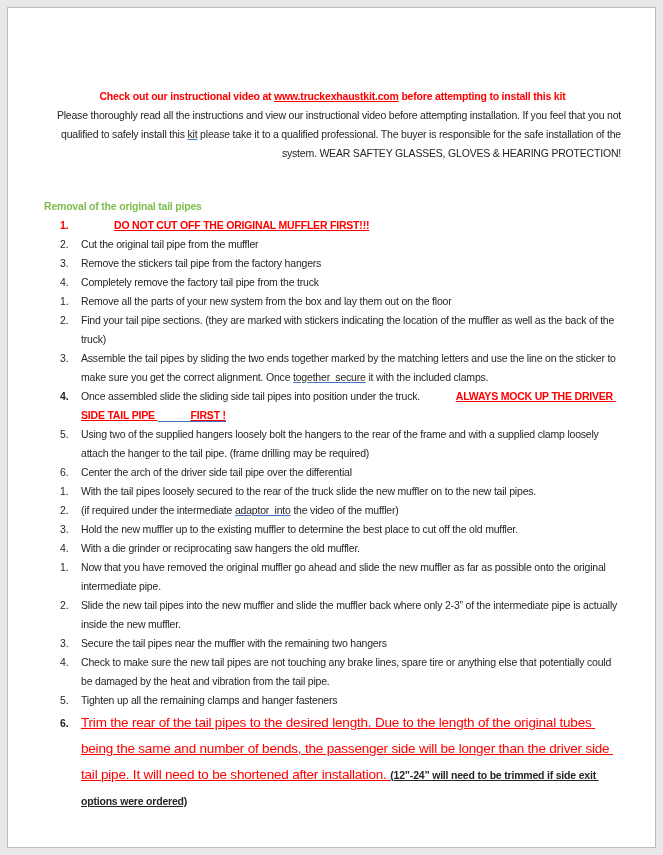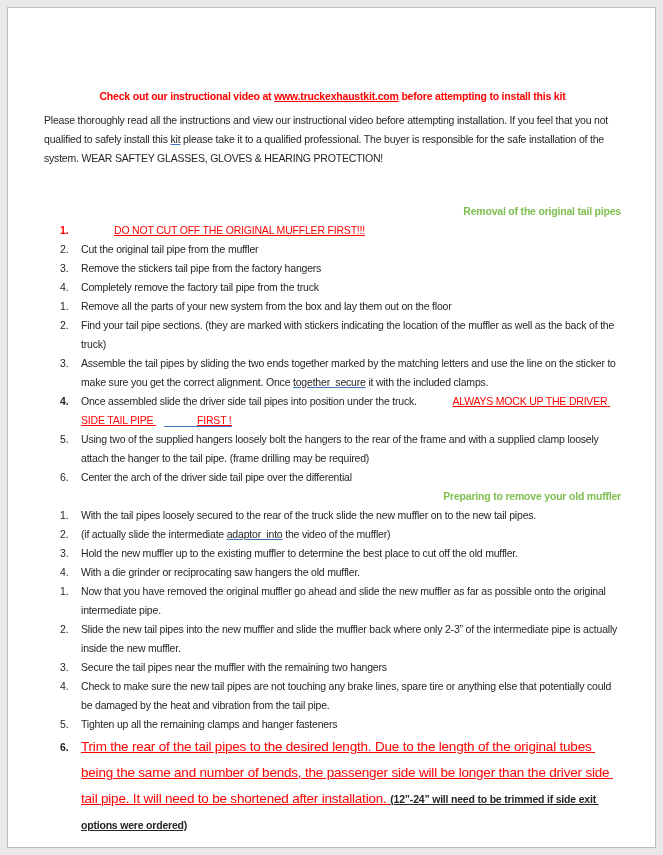--- a/index.html
+++ b/index.html
@@ -24,35 +24,34 @@
     font-size: 10.5px;
     line-height: 19px;
     letter-spacing: -0.2px;
     color: #262626;
     overflow: hidden;
   }
   .header-line {
     text-align: center;
     color: var(--red);
     font-weight: bold;
-    margin-bottom: 5px;
   }
   .header-line .link {
     text-decoration: underline;
     cursor: pointer;
   }
   .intro {
-    text-align: left;
+    text-align: right;
     color: #262626;
   }
   .sections {
     margin-top: 34px;
   }
   .sec-heading {
-    text-align: right;
+    text-align: left;
     color: var(--green);
     font-weight: bold;
   }
   .li {
     display: flex;
     padding-left: 16px;
   }
   .li .num {
     flex: 0 0 21px;
   }
@@ -60,32 +59,31 @@
     flex: 1;
     white-space: pre-wrap;
   }
   .li.big {
     line-height: 26px;
   }
   .num.red-bold { color: var(--red); font-weight: bold; }
   .num.bold { font-weight: bold; }
   .red-bold-underline {
     color: var(--red);
-    font-weight: normal;
+    font-weight: bold;
     text-decoration: underline;
     text-decoration-color: var(--red);
     padding-left: 33px;
   }
   .blue-underline {
     text-decoration: underline;
     text-decoration-color: var(--blue);
   }
   .blue-extra {
     border-bottom: 1.5px solid var(--blue);
-    margin-left: 8px;
   }
   .bold { font-weight: bold; }
   .bold-underline { font-weight: bold; text-decoration: underline; }
   .big-red-underline {
     color: var(--red);
     text-decoration: underline;
     text-decoration-color: var(--red);
     font-size: 13.5px;
   }
 </style>
@@ -127,38 +125,37 @@
       <div class="li">
         <span class="num">2.</span>
         <span class="txt"><span>Find your tail pipe sections. (they are marked with stickers indicating the location of the muffler as well as the back of the truck)</span></span>
       </div>
       <div class="li">
         <span class="num">3.</span>
         <span class="txt"><span>Assemble the tail pipes by sliding the two ends together marked by the matching letters and use the line on the sticker to make sure you get the correct alignment. Once </span><span class="blue-underline">together  secure</span><span> it with the included clamps.</span></span>
       </div>
       <div class="li">
         <span class="num bold">4.</span>
-        <span class="txt"><span>Once assembled slide the driver side tail pipes into position under the truck. </span><span class="red-bold-underline">ALWAYS MOCK UP THE DRIVER SIDE TAIL PIPE </span><span class="red-bold-underline blue-extra">FIRST !</span></span>
+        <span class="txt"><span>Once assembled slide the sliding side tail pipes into position under the truck. </span><span class="red-bold-underline">ALWAYS MOCK UP THE DRIVER SIDE TAIL PIPE </span><span class="red-bold-underline blue-extra">FIRST !</span></span>
       </div>
       <div class="li">
         <span class="num">5.</span>
         <span class="txt"><span>Using two of the supplied hangers loosely bolt the hangers to the rear of the frame and with a supplied clamp loosely attach the hanger to the tail pipe. (frame drilling may be required)</span></span>
       </div>
       <div class="li">
         <span class="num">6.</span>
         <span class="txt"><span>Center the arch of the driver side tail pipe over the differential</span></span>
       </div>
-      <div class="sec-heading">Preparing to remove your old muffler</div>
       <div class="li">
         <span class="num">1.</span>
         <span class="txt"><span>With the tail pipes loosely secured to the rear of the truck slide the new muffler on to the new tail pipes.</span></span>
       </div>
       <div class="li">
         <span class="num">2.</span>
-        <span class="txt"><span>(if actually slide the intermediate </span><span class="blue-underline">adaptor  into</span><span> the video of the muffler)</span></span>
+        <span class="txt"><span>(if required under the intermediate </span><span class="blue-underline">adaptor  into</span><span> the video of the muffler)</span></span>
       </div>
       <div class="li">
         <span class="num">3.</span>
         <span class="txt"><span>Hold the new muffler up to the existing muffler to determine the best place to cut off the old muffler.</span></span>
       </div>
       <div class="li">
         <span class="num">4.</span>
         <span class="txt"><span>With a die grinder or reciprocating saw hangers the old muffler.</span></span>
       </div>
       <div class="li">

